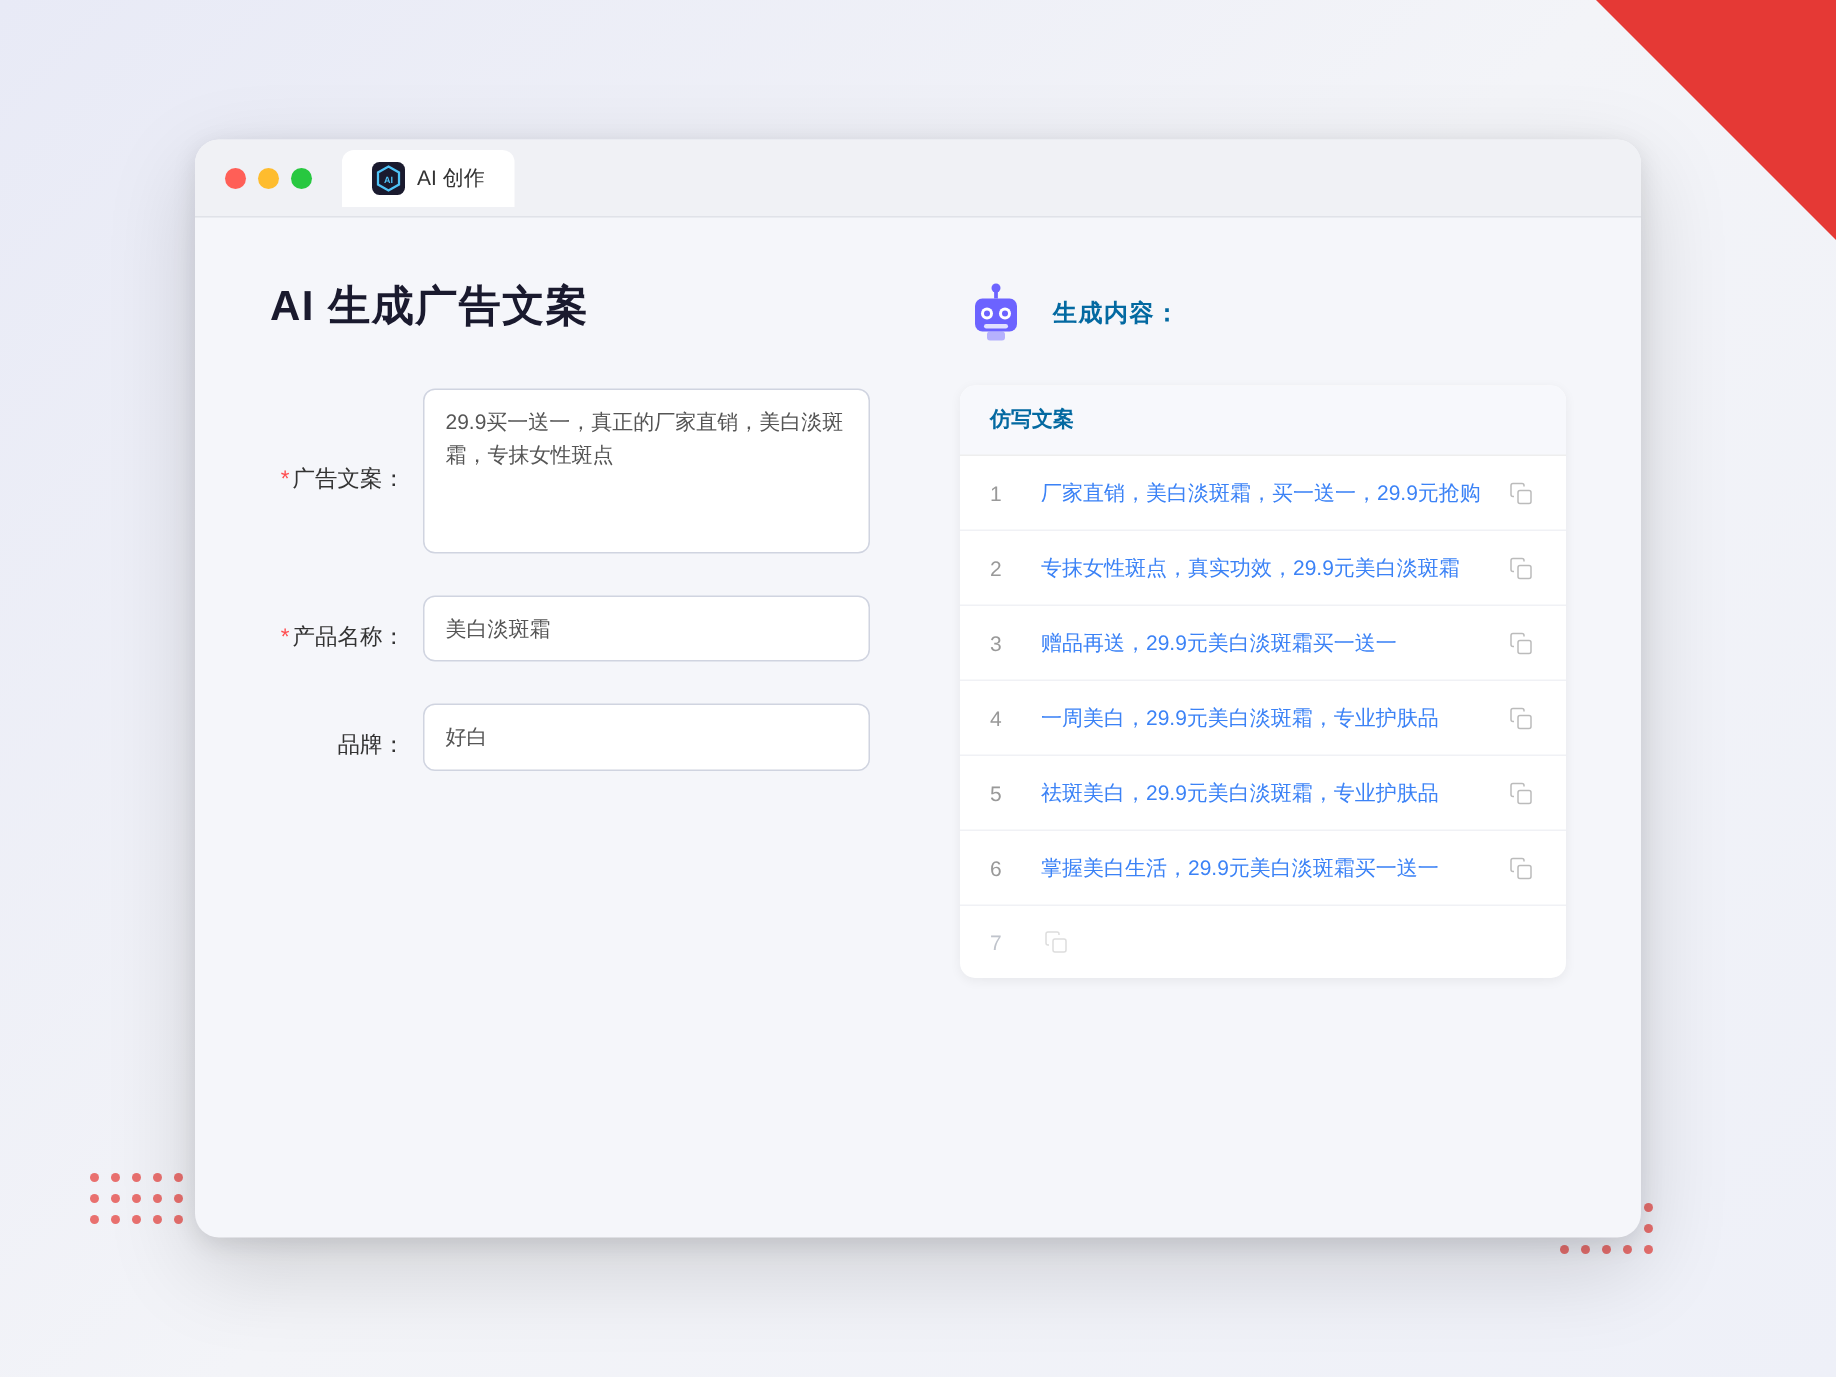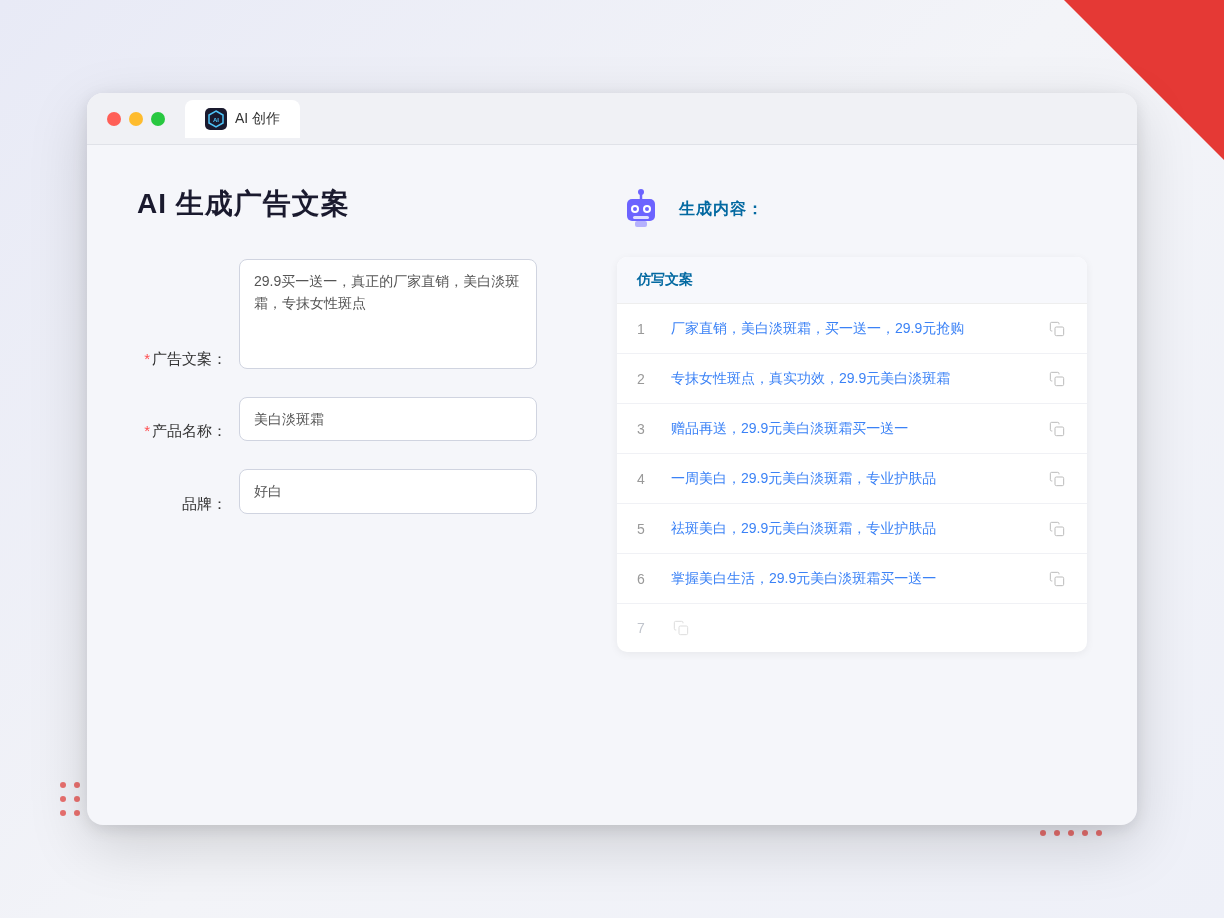--- a/index.html
+++ b/index.html
@@ -56,21 +56,21 @@
       bottom: 80px;
       right: 120px;
       display: grid;
       grid-template-columns: repeat(5, 8px);
       grid-template-rows: repeat(3, 8px);
       gap: 6px;
       z-index: 0;
     }
 
     .window {
-      width: 1050px;
+      width: 964px;
       background: #f5f6fa;
       border-radius: 16px;
       box-shadow: 0 20px 60px rgba(0,0,0,0.15), 0 4px 16px rgba(0,0,0,0.1);
       overflow: hidden;
       position: relative;
       z-index: 1;
     }
 
     .titlebar {
       background: #f0f1f5;
@@ -118,40 +118,40 @@
       align-items: center;
       justify-content: center;
       color: #4fc3f7;
       font-size: 11px;
       font-weight: bold;
     }
 
     .content-area {
       display: flex;
       padding: 40px 50px;
-      gap: 80px;
+      gap: 60px;
       min-height: 680px;
     }
 
     
     .left-panel {
       flex: 0 0 400px;
     }
 
     .page-title {
       font-size: 28px;
       font-weight: 700;
       color: #1a1a2e;
       margin-bottom: 36px;
       letter-spacing: 1px;
     }
 
     .form-row {
       display: flex;
-      align-items: flex-end;
+      align-items: center;
       margin-bottom: 28px;
       gap: 12px;
     }
 
     .form-label {
       font-size: 15px;
       color: #333;
       white-space: nowrap;
       padding-top: 10px;
       min-width: 90px;

